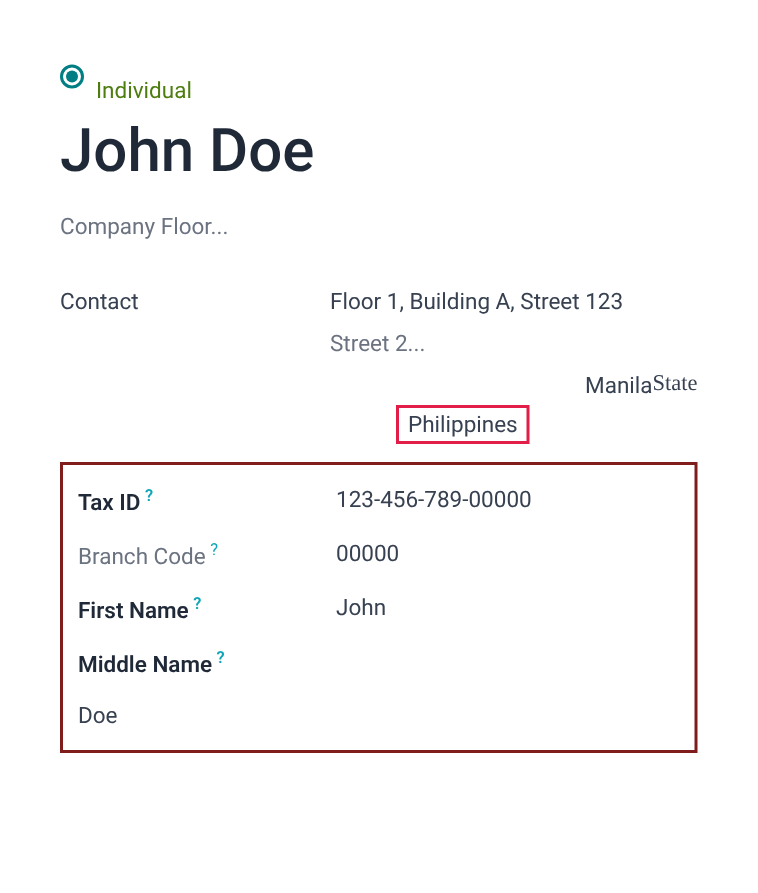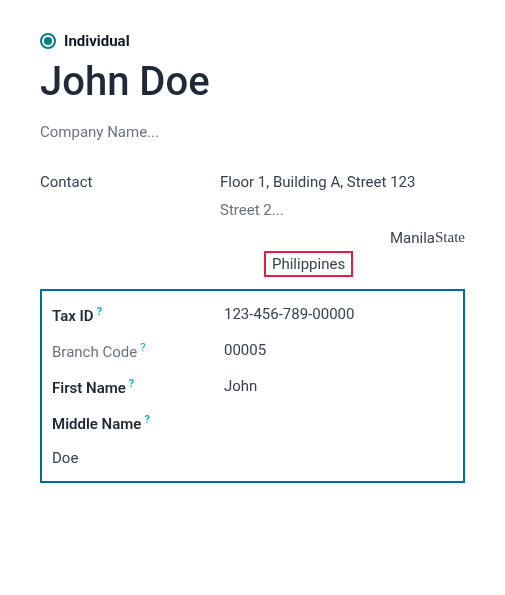--- a/index.html
+++ b/index.html
@@ -35,22 +35,23 @@
   .radio-outer.selected {
     border-color: #017e84;
   }
   .radio-inner {
     width: 8px;
     height: 8px;
     border-radius: 50%;
     background: #017e84;
   }
   .radio-label {
-    font-weight: 700;
-    color: #0f172a;
+    font-weight: 400;
+    color: #4d7c0f;
+    margin-top: 19px;
   }
   .name-heading {
     font-size: 40px;
     font-weight: 500;
     color: #1f2937;
     margin: 4px 0 18px 0;
   }
   .placeholder-line {
     color: #6b7280;
     margin-bottom: 32px;
@@ -90,21 +91,21 @@
   }
   .address-row2 .state { color:#374151;font-family:Liberation Serif, serif; }
   .country-box {
     border: 2px solid #e11d48;
     display: inline-block;
     padding: 2px 6px;
     color:#374151;
     margin-left:44px;
   }
   .highlight-group {
-    border: 2px solid #0369a1;
+    border: 2px solid #7f1d1d;
     padding: 14px 10px 14px 10px;
   }
   .highlight-group .form-row {
     margin-bottom: 16px;
   }
   .highlight-group .form-row:last-child { margin-bottom: 0; }
   .help-mark {
     color: #0ea5b7;
     font-size: 11px;
     vertical-align: super;
@@ -120,21 +121,21 @@
   <div class="radio-option">
     <span class="radio-outer selected">
         <span class="radio-inner"></span>
       </span>
     <span class="radio-label">Individual</span>
   </div>
 </div>
 
 <h1 class="name-heading">John Doe</h1>
 
-<div class="placeholder-line">Company Name...</div>
+<div class="placeholder-line">Company Floor...</div>
 
 <div class="form-area">
 
   <div class="form-row">
     <div class="label-col">Contact</div>
     <div class="address-block">
       <div class="address-line">Floor 1, Building A, Street 123</div>
       <div class="address-line placeholder">Street 2...</div>
       <div class="address-row2">
         <span>Manila</span>
@@ -152,21 +153,21 @@
       <div class="label-col bold label-col-inner">
         <span>Tax ID</span><span class="help-mark">?</span>
       </div>
       <div class="value-col">123-456-789-00000</div>
     </div>
 
     <div class="form-row">
       <div class="label-col muted label-col-inner">
         <span>Branch Code</span><span class="help-mark">?</span>
       </div>
-      <div class="value-col">00005</div>
+      <div class="value-col">00000</div>
     </div>
 
     <div class="form-row">
       <div class="label-col bold label-col-inner">
         <span>First Name</span><span class="help-mark">?</span>
       </div>
       <div class="value-col">John</div>
     </div>
 
     <div class="form-row">

